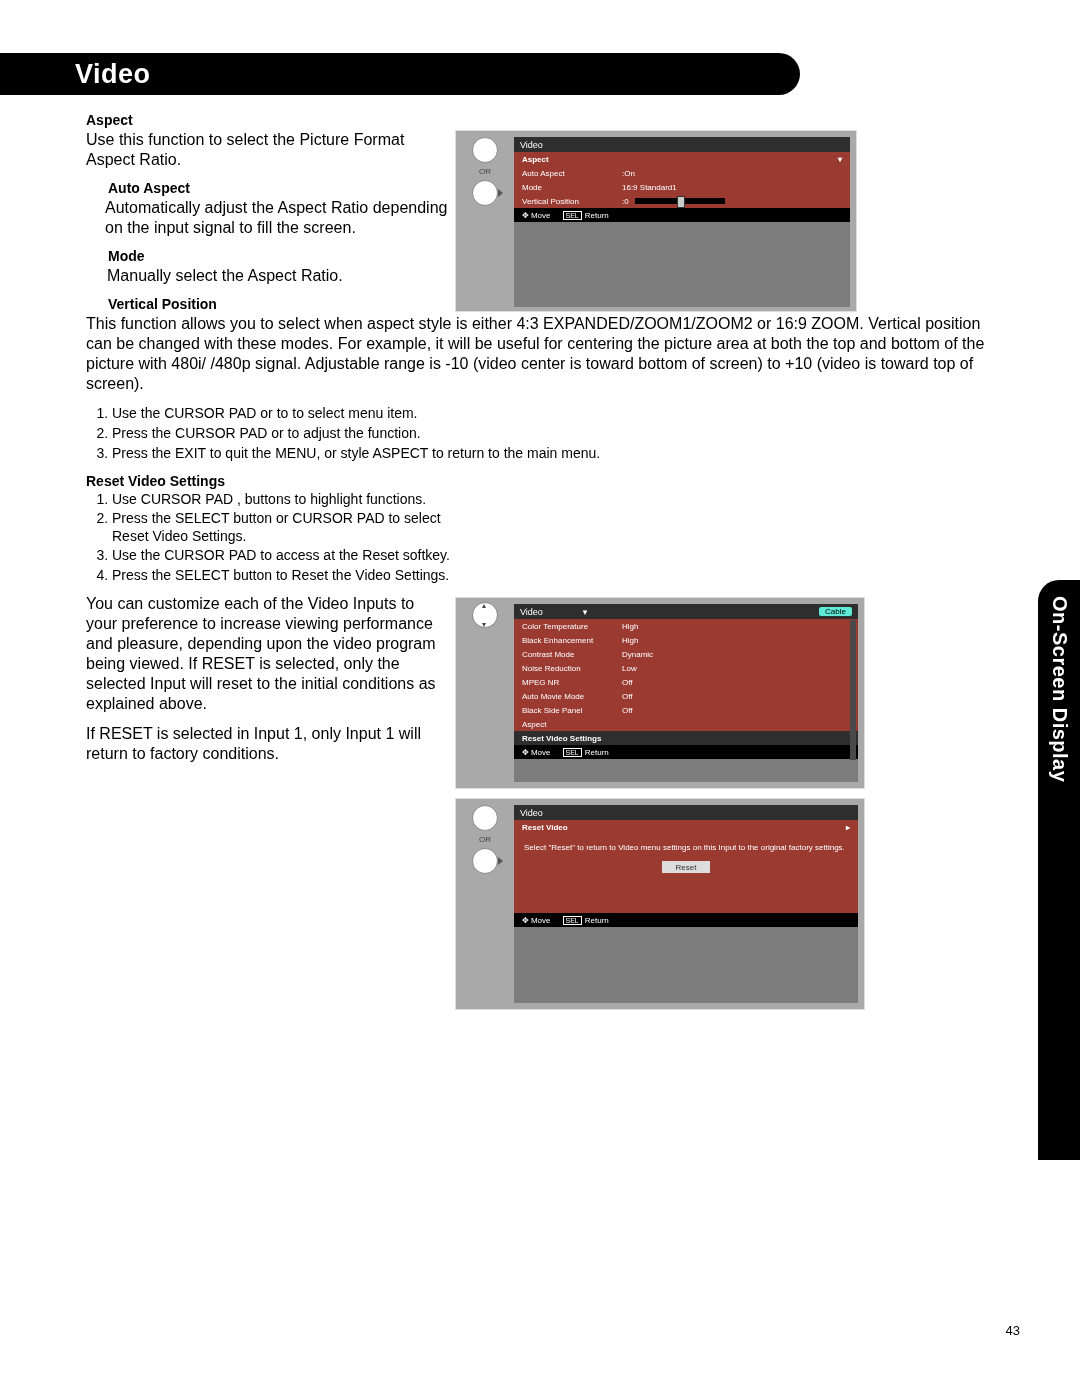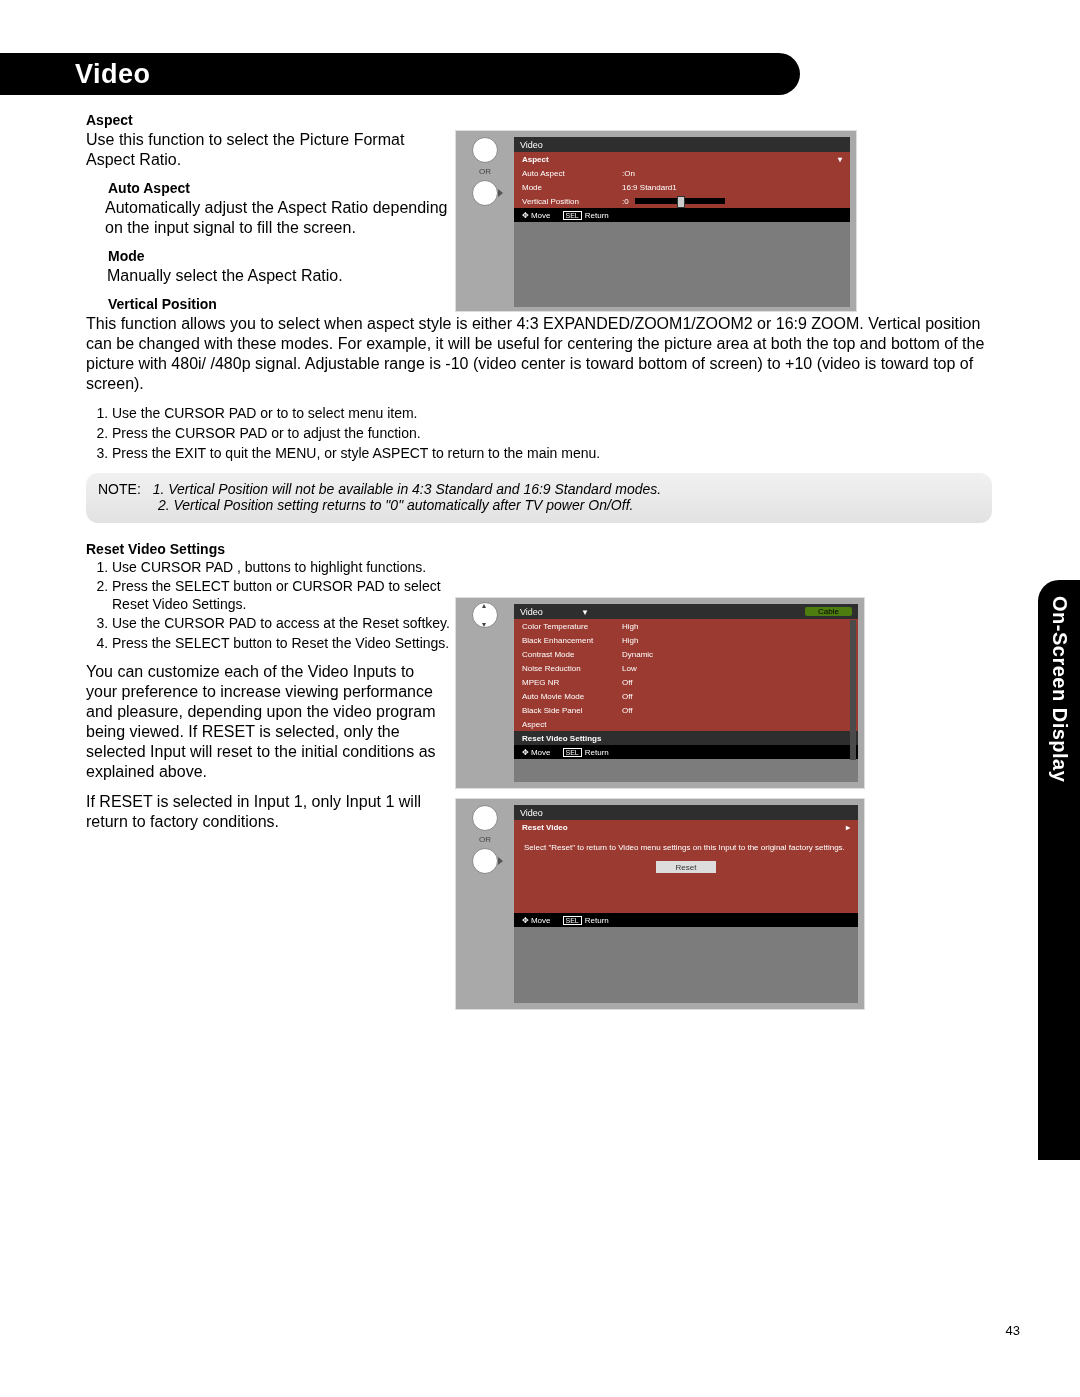--- a/index.html
+++ b/index.html
@@ -152,30 +152,30 @@
   }
   #osd1 .slider::after {
     content:""; position:absolute; left:42px; top:-2px; width:6px; height:10px; background:#ccc; border:1px solid #333;
   }
 
   
   #osd2 { left:455px; top:597px; width:408px; height:190px; }
   #osd2 .remote-col { top:4px; }
   #osd2 .panel { left:58px; top:6px; bottom:auto; height:178px; }
   #osd2 .titlebar .cable {
-    margin-left:auto; background:#4d7c0f; color:#000; font-size:8px; padding:0 13px; border-radius:2px;
+    margin-left:auto; background:#5eead4; color:#000; font-size:8px; padding:0 6px; border-radius:2px;
   }
   #osd2 .scroll { position:absolute; right:2px; top:16px; width:6px; height:140px; background:#4a4a4a; }
 
   
   #osd3 { left:455px; top:798px; width:408px; height:210px; }
   #osd3 .panel { left:58px; top:6px; bottom:6px; }
   #osd3 .msg { color:#fff; font-size:8px; padding:8px 10px 2px 10px; line-height:1.4; }
   #osd3 .resetbtn {
-    margin:6px auto 10px auto; width:60px; height:12px; background:#ddd; color:#333;
+    margin:6px auto 10px auto; width:48px; height:12px; background:#ddd; color:#333;
     font-size:8px; display:flex; align-items:center; justify-content:center;
   }
 
   
   b.inline { font-weight:bold; }
 </style>
 </head>
 <body>
 
 <div class="page">
@@ -202,26 +202,20 @@
 
       <h3 class="sub">Vertical Position</h3>
       <p>This function allows you to select when aspect style is either 4:3 EXPANDED/ZOOM1/ZOOM2 or 16:9 ZOOM.  Vertical position can be changed with these modes.  For example, it will be useful for centering the picture area at both the top and bottom of the picture with 480i/ /480p signal.  Adjustable range is -10 (video center is toward bottom of screen) to +10 (video is toward top of screen).</p>
 
       <ol class="steps">
         <li>Use the CURSOR PAD      or      to to select menu item.</li>
         <li>Press the CURSOR PAD      or      to adjust the function.</li>
         <li>Press the EXIT to quit the MENU, or style ASPECT to return to the main menu.</li>
       </ol>
 
-      <div class="note-box">
-        <span class="lead">NOTE:</span>
-        <em>1. Vertical Position will not be available in 4:3 Standard and 16:9 Standard modes.</em><br>
-        <span style="display:inline-block;width:56px"></span>
-        <em>2. Vertical Position setting returns to "0" automatically after TV power On/Off.</em>
-      </div>
     </div>
 
     <div class="block">
       <h3>Reset Video Settings</h3>
 
       <ol class="steps2">
         <li>Use CURSOR PAD    ,    buttons to highlight functions.</li>
         <li>Press the SELECT button or CURSOR PAD     to select Reset Video Settings.</li>
         <li>Use the CURSOR PAD     to access at the Reset softkey.</li>
         <li>Press the SELECT button to Reset the Video Settings.</li>

